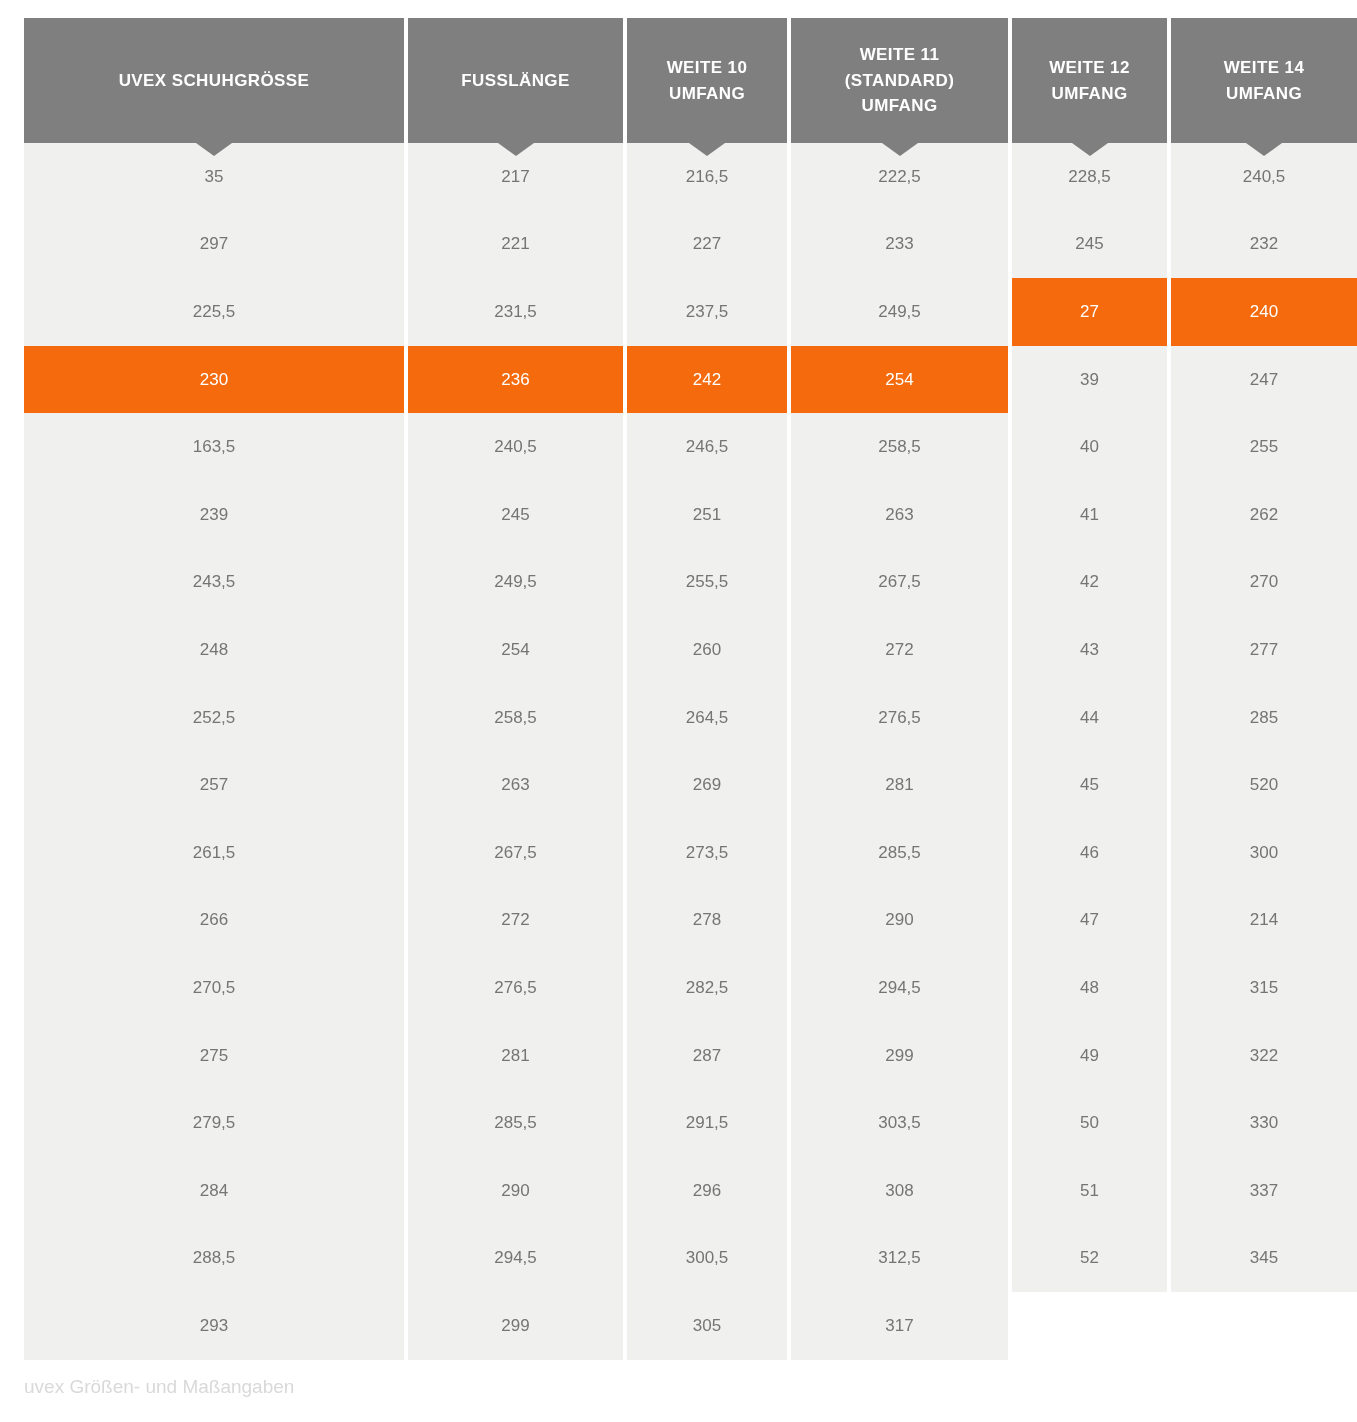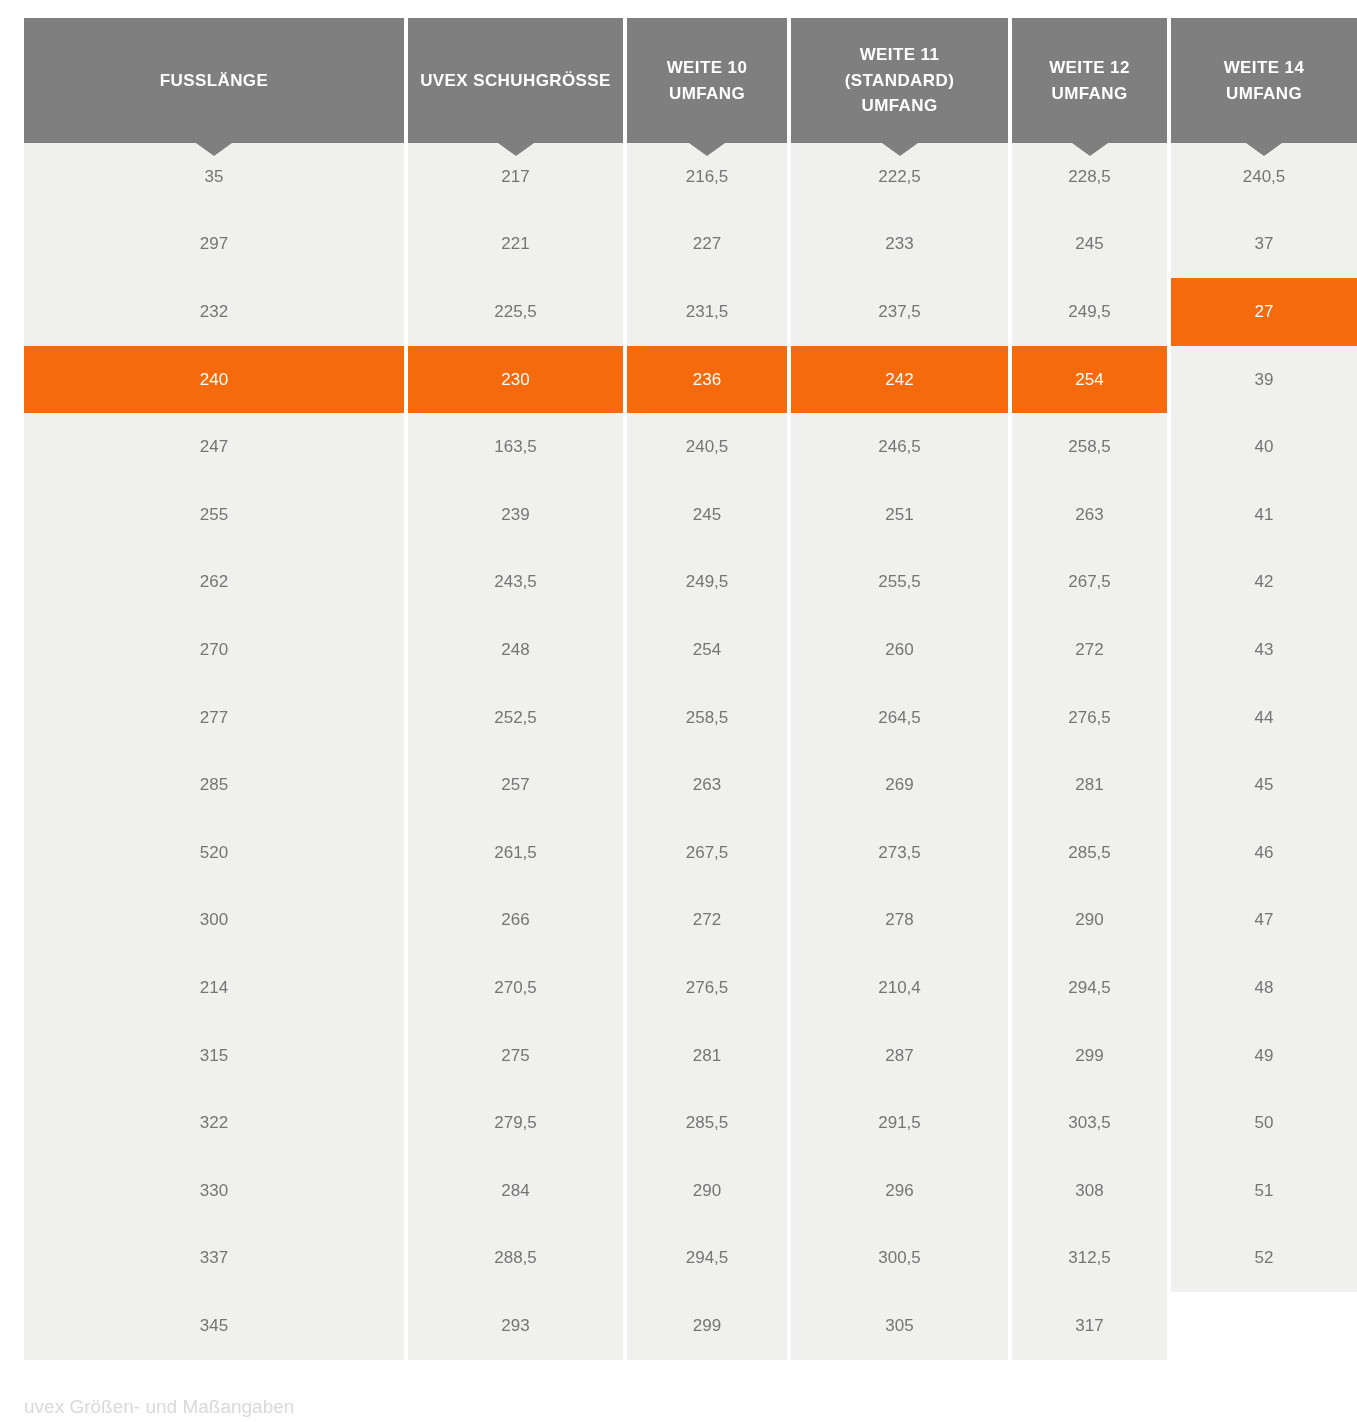--- a/index.html
+++ b/index.html
@@ -63,37 +63,36 @@
   .cell.hl {
     background: var(--hl-bg, #f46a0c);
     color: var(--hl-text, #ffffff);
   }
   .caption {
     position: absolute;
     left: 24px;
     top: 1376px;
     font-size: 19px;
     color: var(--caption-color, #d9d9d9);
-    margin-top: 20px;
   }
 </style>
 </head>
 <body>
 
 <div class="size-table">
   <div class="grid" id="grid">
       <div class="header-cell">
         <div>
+          <div>UVEX SCHUHGRÖSSE</div>
+        </div>
+        <span class="tri"></span>
+      </div>
+      <div class="header-cell">
+        <div>
           <div>FUSSLÄNGE</div>
-        </div>
-        <span class="tri"></span>
-      </div>
-      <div class="header-cell">
-        <div>
-          <div>UVEX SCHUHGRÖSSE</div>
         </div>
         <span class="tri"></span>
       </div>
       <div class="header-cell">
         <div>
           <div>WEITE 10</div>
           <div>UMFANG</div>
         </div>
         <span class="tri"></span>
       </div>
@@ -123,21 +122,20 @@
       <div class="cell">217</div>
       <div class="cell">216,5</div>
       <div class="cell">222,5</div>
       <div class="cell">228,5</div>
       <div class="cell">240,5</div>
       <div class="cell">297</div>
       <div class="cell">221</div>
       <div class="cell">227</div>
       <div class="cell">233</div>
       <div class="cell">245</div>
-      <div class="cell">37</div>
       <div class="cell">232</div>
       <div class="cell">225,5</div>
       <div class="cell">231,5</div>
       <div class="cell">237,5</div>
       <div class="cell">249,5</div>
       <div class="cell hl">27</div>
       <div class="cell hl">240</div>
       <div class="cell hl">230</div>
       <div class="cell hl">236</div>
       <div class="cell hl">242</div>
@@ -187,21 +185,21 @@
       <div class="cell">46</div>
       <div class="cell">300</div>
       <div class="cell">266</div>
       <div class="cell">272</div>
       <div class="cell">278</div>
       <div class="cell">290</div>
       <div class="cell">47</div>
       <div class="cell">214</div>
       <div class="cell">270,5</div>
       <div class="cell">276,5</div>
-      <div class="cell">210,4</div>
+      <div class="cell">282,5</div>
       <div class="cell">294,5</div>
       <div class="cell">48</div>
       <div class="cell">315</div>
       <div class="cell">275</div>
       <div class="cell">281</div>
       <div class="cell">287</div>
       <div class="cell">299</div>
       <div class="cell">49</div>
       <div class="cell">322</div>
       <div class="cell">279,5</div>

